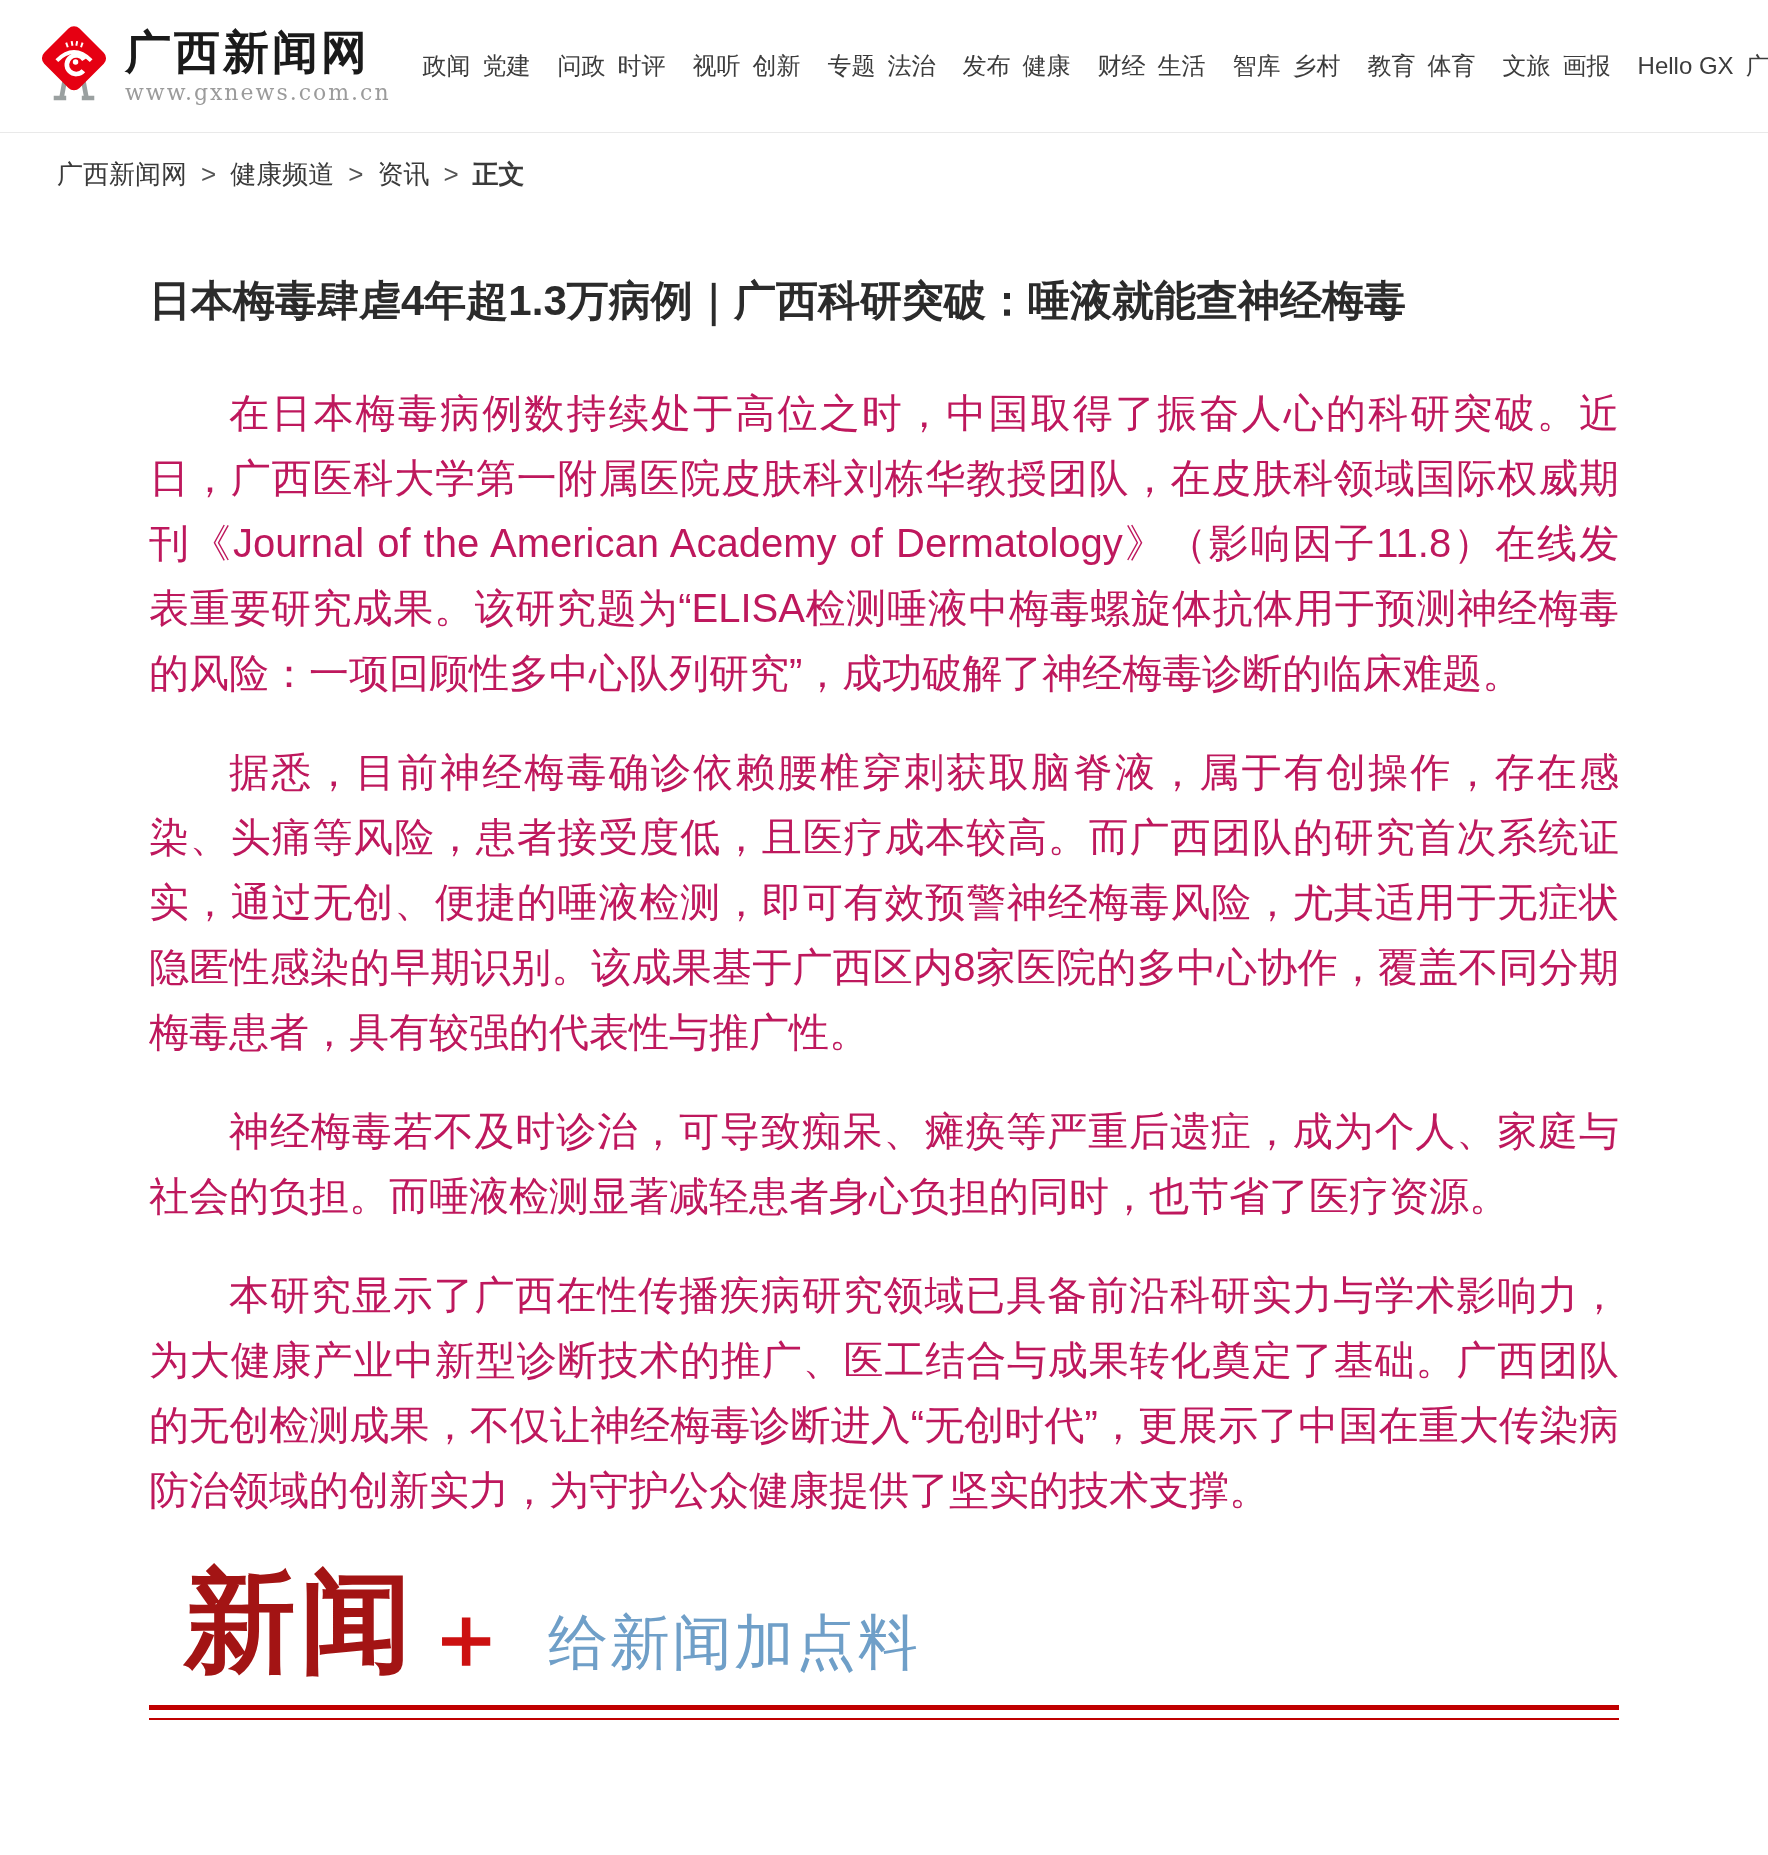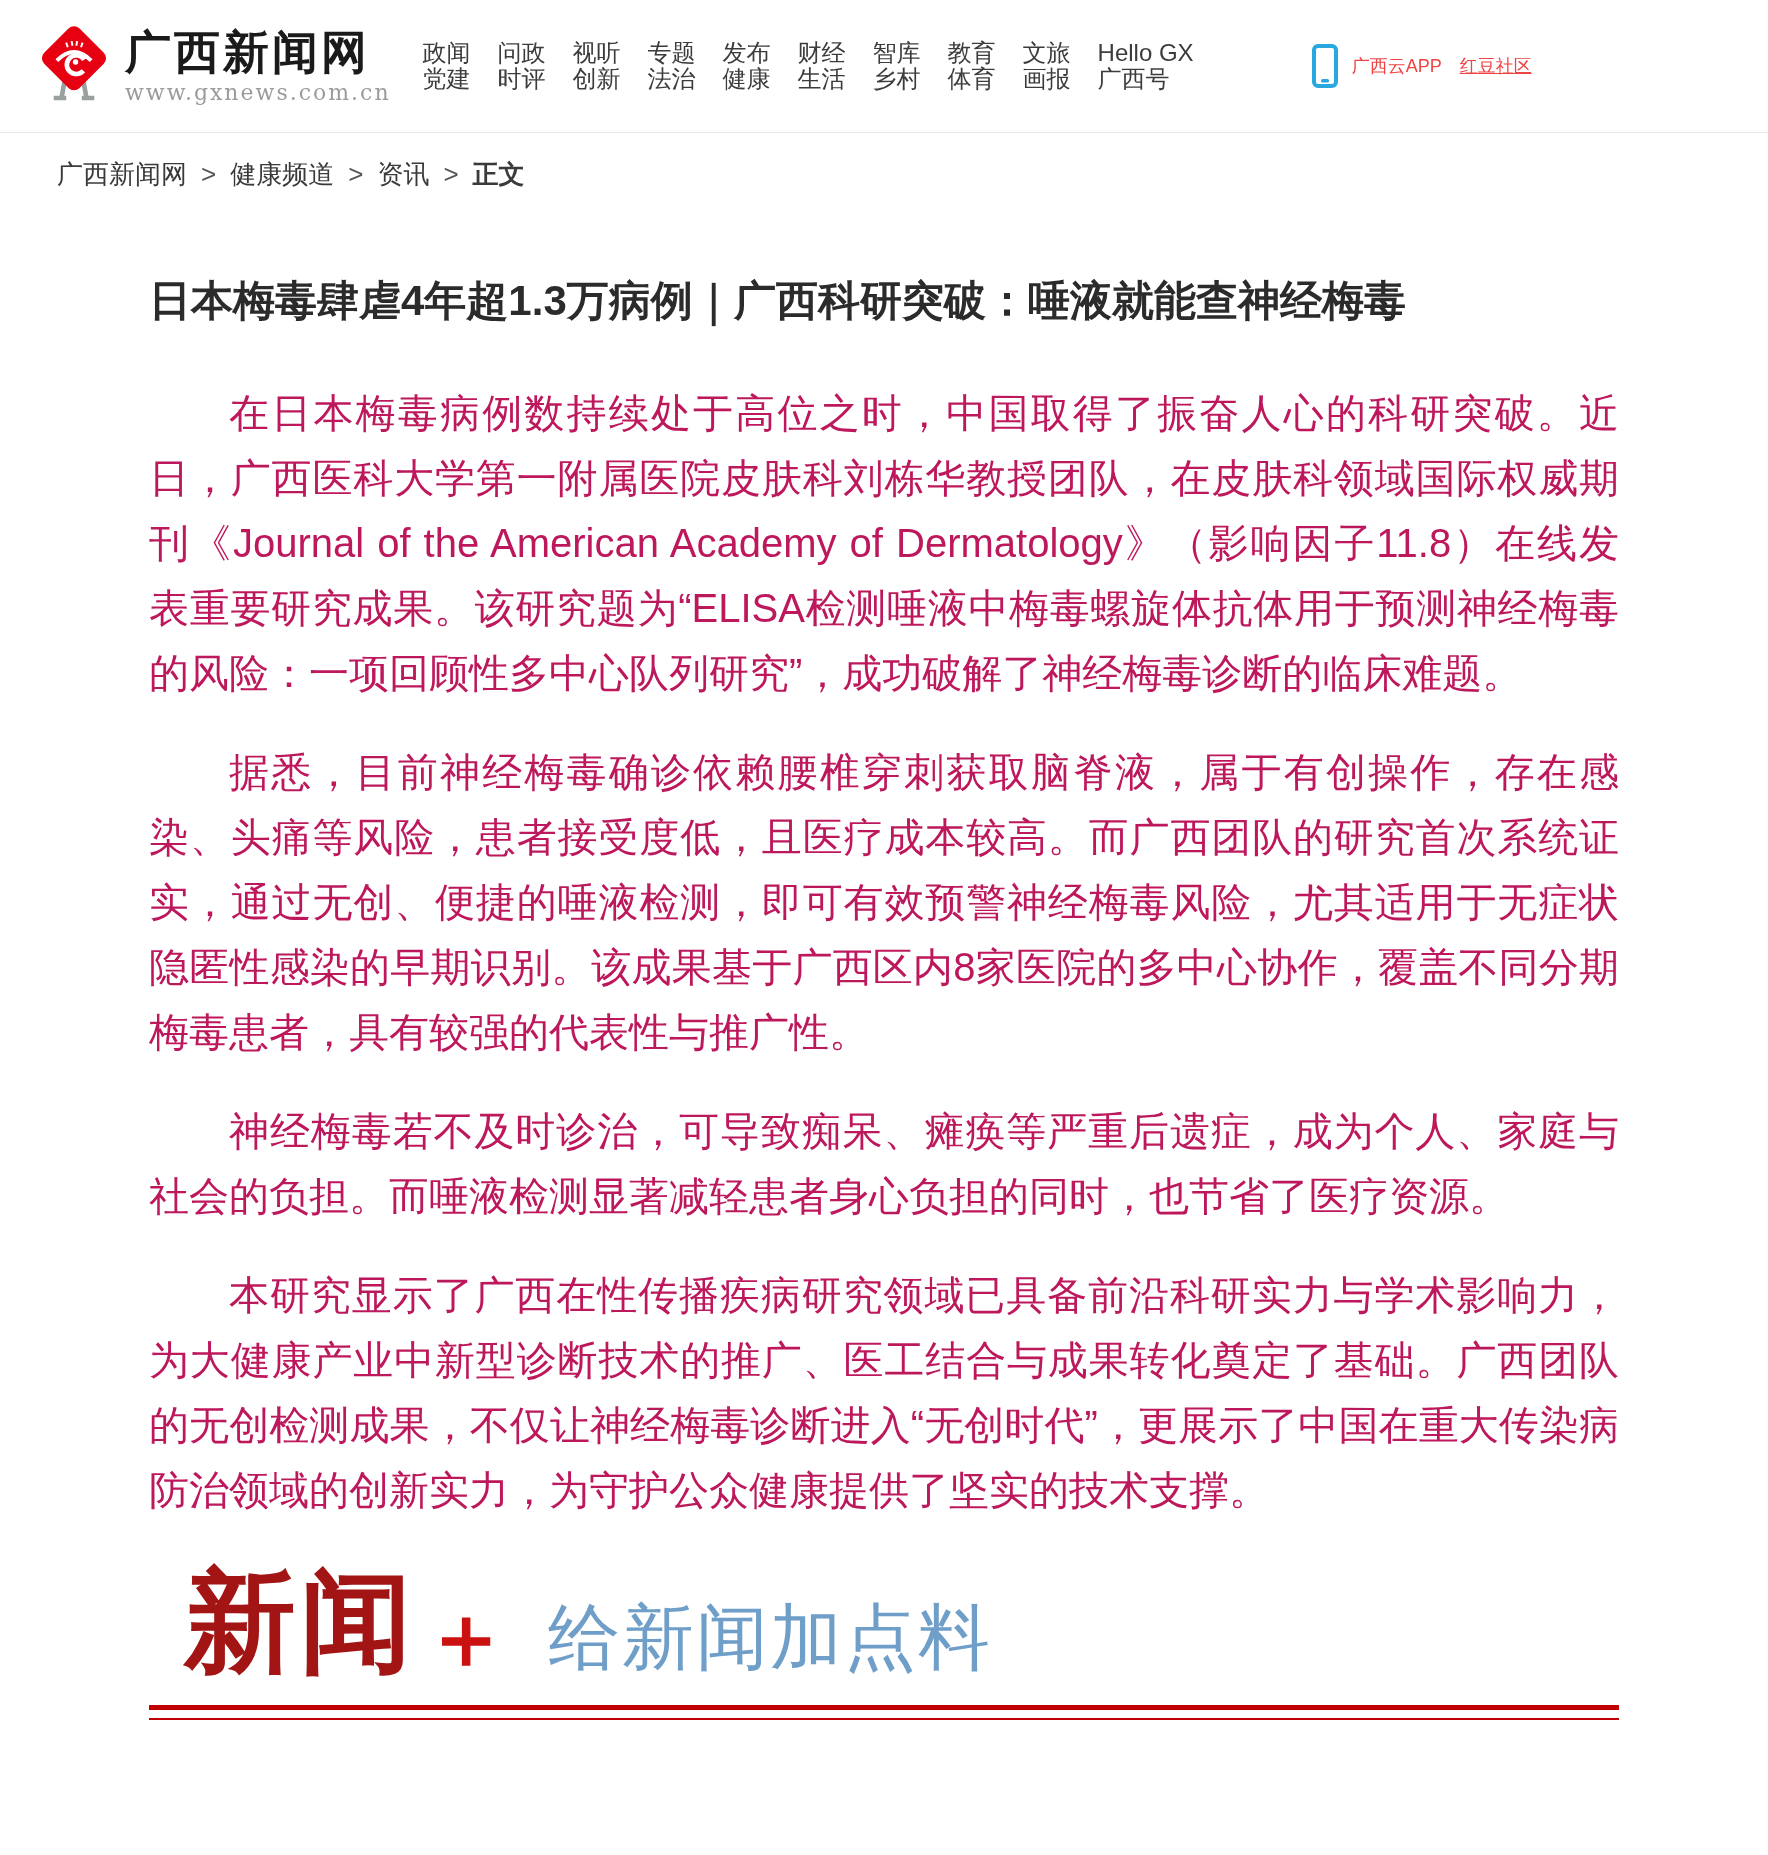--- a/index.html
+++ b/index.html
@@ -12,21 +12,21 @@
 
   
   .site-header { height:133px; display:flex; align-items:center; border-bottom:1px solid #e9e9e9; background:#fff; }
   .logo-wrap { display:flex; align-items:center; margin-left:35px; cursor:pointer; }
   .logo-mark { width:78px; height:86px; flex:0 0 auto; }
   .logo-text { margin-left:12px; display:flex; flex-direction:column; }
   .logo-title { font-size:46px; font-weight:bold; color:#1a1a1a; letter-spacing:3px; line-height:1.1; font-family:"DejaVu Serif","Liberation Serif",serif; }
   .logo-url { font-size:22px; color:#9b9b9b; letter-spacing:2px; margin-top:2px; font-family:"DejaVu Serif","Liberation Serif",serif; }
 
   .main-nav { display:flex; margin-left:32px; gap:27px; }
-  .nav-col { display:flex; flex-direction:column; align-items:flex-start; gap:0;justify-content:space-between; }
+  .nav-col { display:flex; flex-direction:row; align-items:flex-start; gap:12px;justify-content:space-between; }
   .nav-link { font-size:24px; color:#3c3c3c; line-height:1.1; text-decoration:none; cursor:pointer; white-space:nowrap; }
 
   .header-right { display:flex; align-items:center; margin-left:118px; gap:14px; }
   .phone-icon { width:26px; height:44px; flex:0 0 auto; }
   .hr-link { font-size:18px; color:#ef4444; cursor:pointer; white-space:nowrap; }
   .hr-link + .hr-link { margin-left:4px;text-decoration:underline; }
 
   
   .breadcrumb { margin:24px 0 0 57px; font-size:26px; color:#3a3a3a; display:flex; align-items:center; }
   .crumb { display:flex; align-items:center; }
@@ -54,21 +54,21 @@
   }
 
   
   .newsplus { margin-top:42px; }
   .newsplus-row { display:flex; align-items:flex-end; padding-left:35px; }
   .np-brand {
     font-family:"DejaVu Serif","Liberation Serif",serif;
     font-weight:bold; font-size:112px; line-height:1; letter-spacing:4px;
   }
   .np-plus { font-weight:bold; font-size:88px; line-height:0.9; margin-left:6px; }
-  .np-tagline { font-size:72px; line-height:1; margin-left:38px; letter-spacing:2px; margin-bottom:4px; }
+  .np-tagline { font-size:60px; line-height:1; margin-left:38px; letter-spacing:2px; margin-bottom:4px; }
   .np-lines { margin-top:28px; }
   .np-line-thick { height:5px; }
   .np-line-thin { height:2px; margin-top:8px; }
 </style>
 </head>
 <body>
 
 <header class="site-header">
   <div class="logo-wrap">
     <span class="logo-mark">

